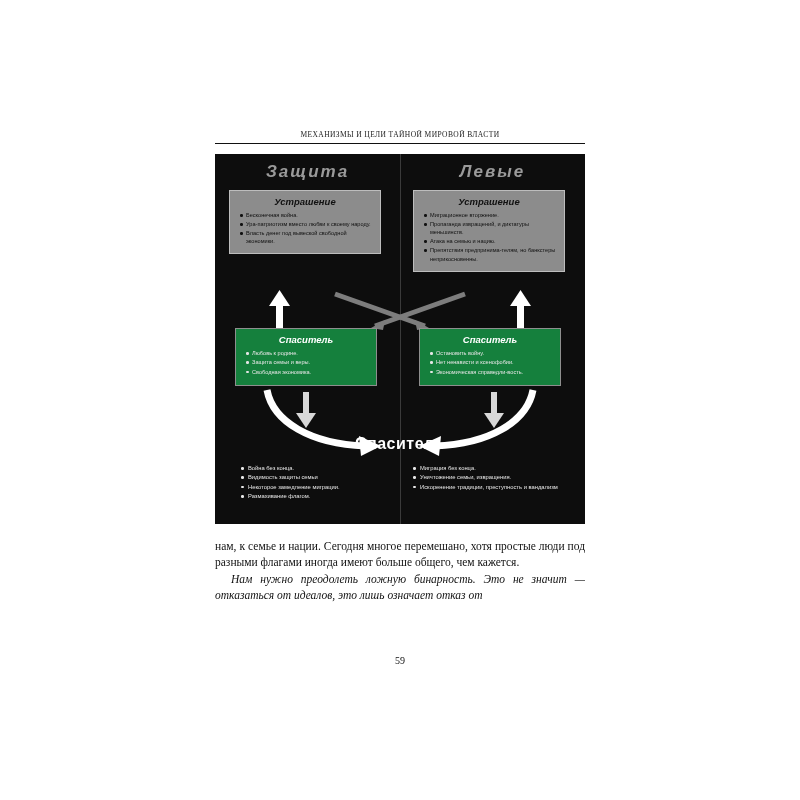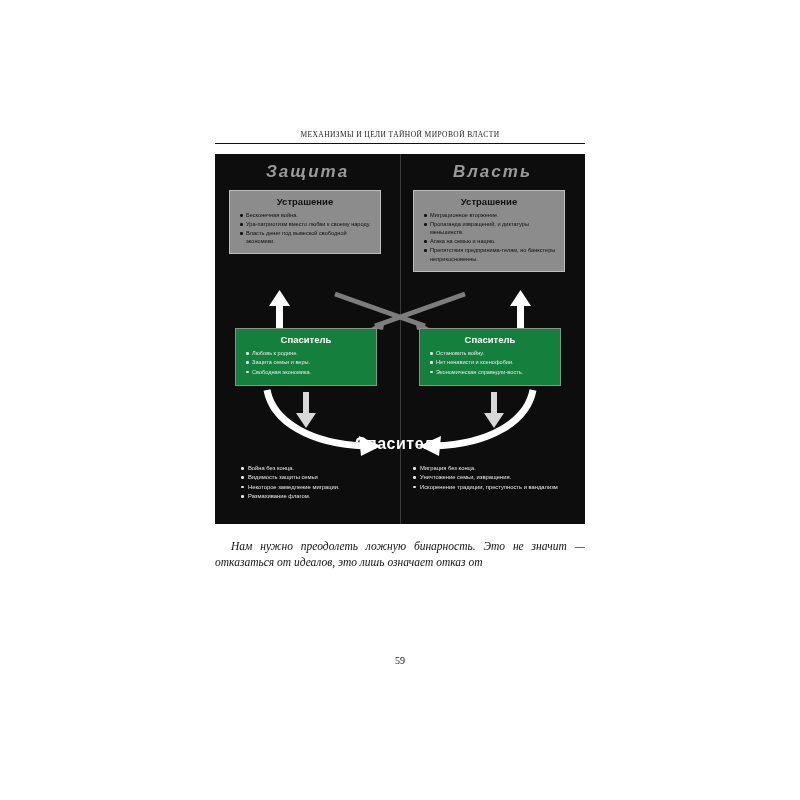--- a/index.html
+++ b/index.html
@@ -79,20 +79,21 @@
     top: 36px;
     width: 150px;
     background: #8c8c8c;
     border: 1px solid #bdbdbd;
   }
   .fear-box.left { left: 14px; }
   .fear-box.right { left: 198px; }
   .box-head {
     text-align: center;
     font-family: "Liberation Sans", sans-serif;
+    font-style: italic;
     font-weight: bold;
     font-size: 9.5px;
     color: #111111;
     padding: 5px 0 4px 0;
   }
   .fear-box ul {
     list-style: none;
     margin: 0;
     padding: 0 6px 7px 10px;
   }
@@ -238,21 +239,21 @@
   <div class="page-inner">
 
     <div class="running-head">МЕХАНИЗМЫ И ЦЕЛИ ТАЙНОЙ МИРОВОЙ ВЛАСТИ</div>
     <div class="head-rule"></div>
 
     <div class="diagram">
 
       <div class="col-divider"></div>
 
       <div class="side-title left">Защита</div>
-      <div class="side-title right">Власть</div>
+      <div class="side-title right">Левые</div>
 
       <div class="fear-box left">
         <div class="box-head">Устрашение</div>
         <ul>
           <li>Бесконечная война.</li>
           <li>Ура-патриотизм вместо любви к своему народу.</li>
           <li>Власть денег под вывеской свободной экономики.</li>
         </ul>
       </div>
 
@@ -330,18 +331,19 @@
         <ul>
           <li>Миграция без конца.</li>
           <li>Уничтожение семьи, извращения.</li>
           <li>Искоренение традиции, преступность и вандализм</li>
         </ul>
       </div>
 
     </div>
 
     <div class="body-text">
+      <p>нам, к семье и нации. Сегодня многое перемешано, хотя простые люди под разными флагами иногда имеют больше общего, чем кажется.</p>
       <p class="indent">Нам нужно преодолеть ложную бинарность. Это не значит — отказаться от идеалов, это лишь означает отказ от</p>
     </div>
 
     <div class="folio">59</div>
   </div>
 </div>
 
 </body></html>

